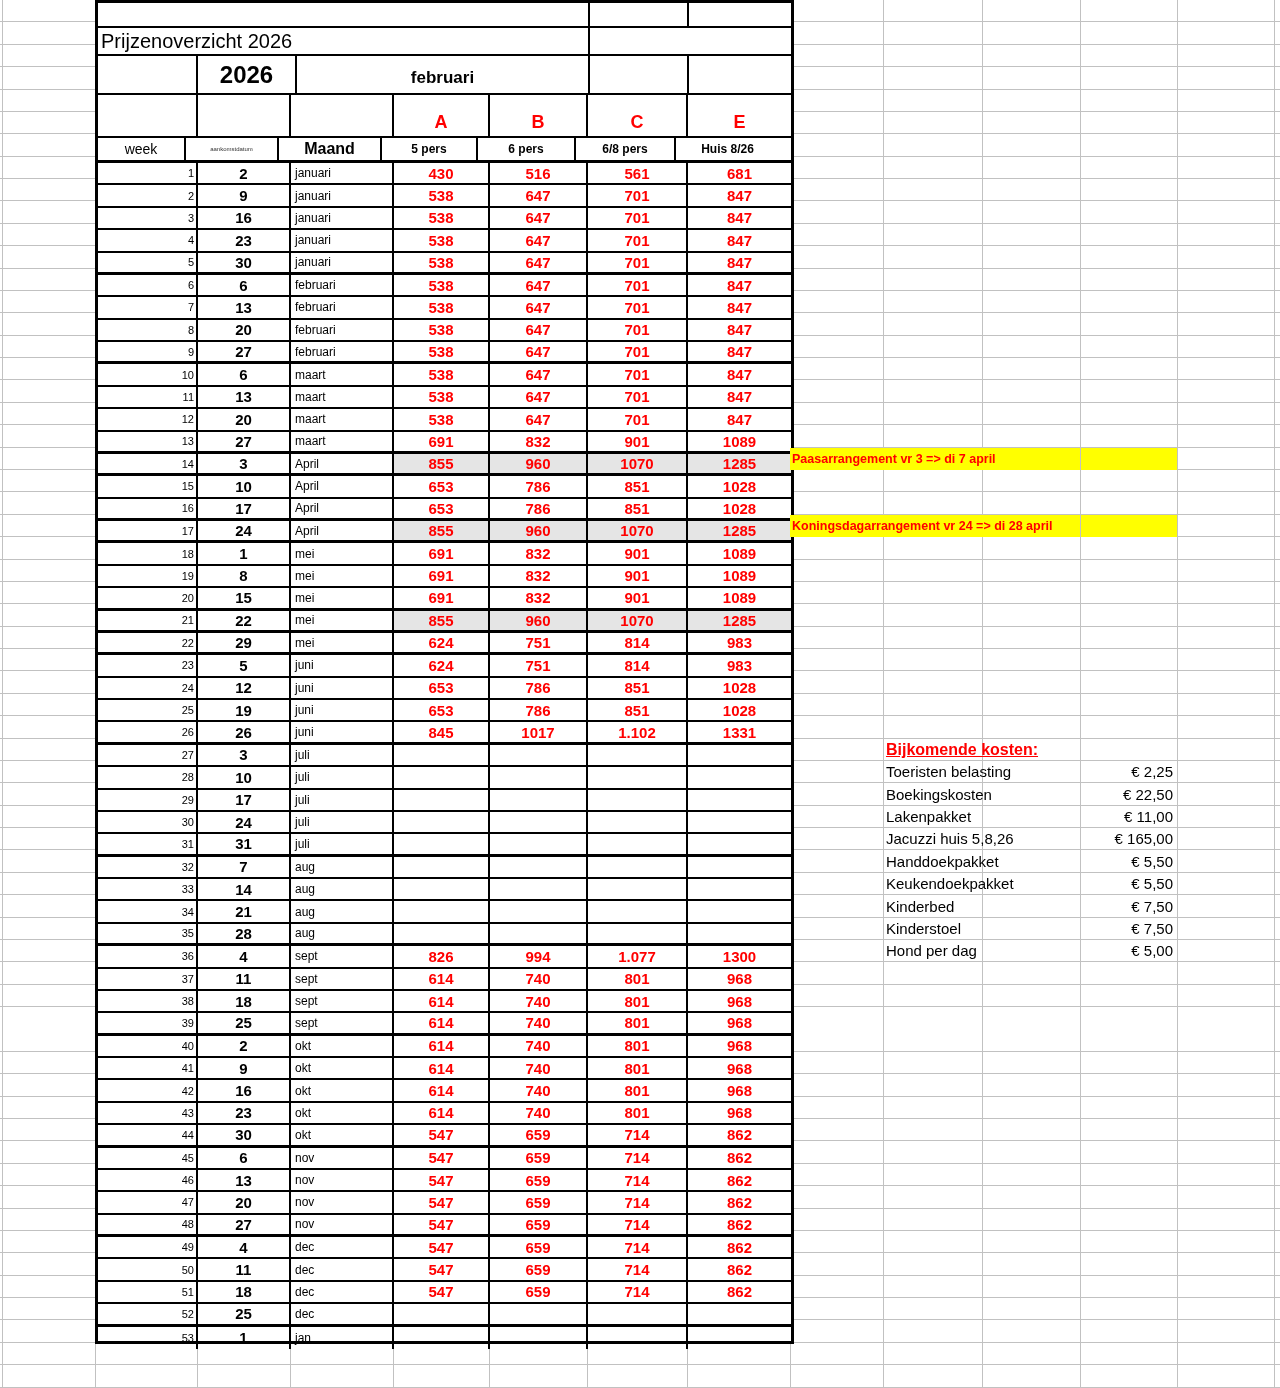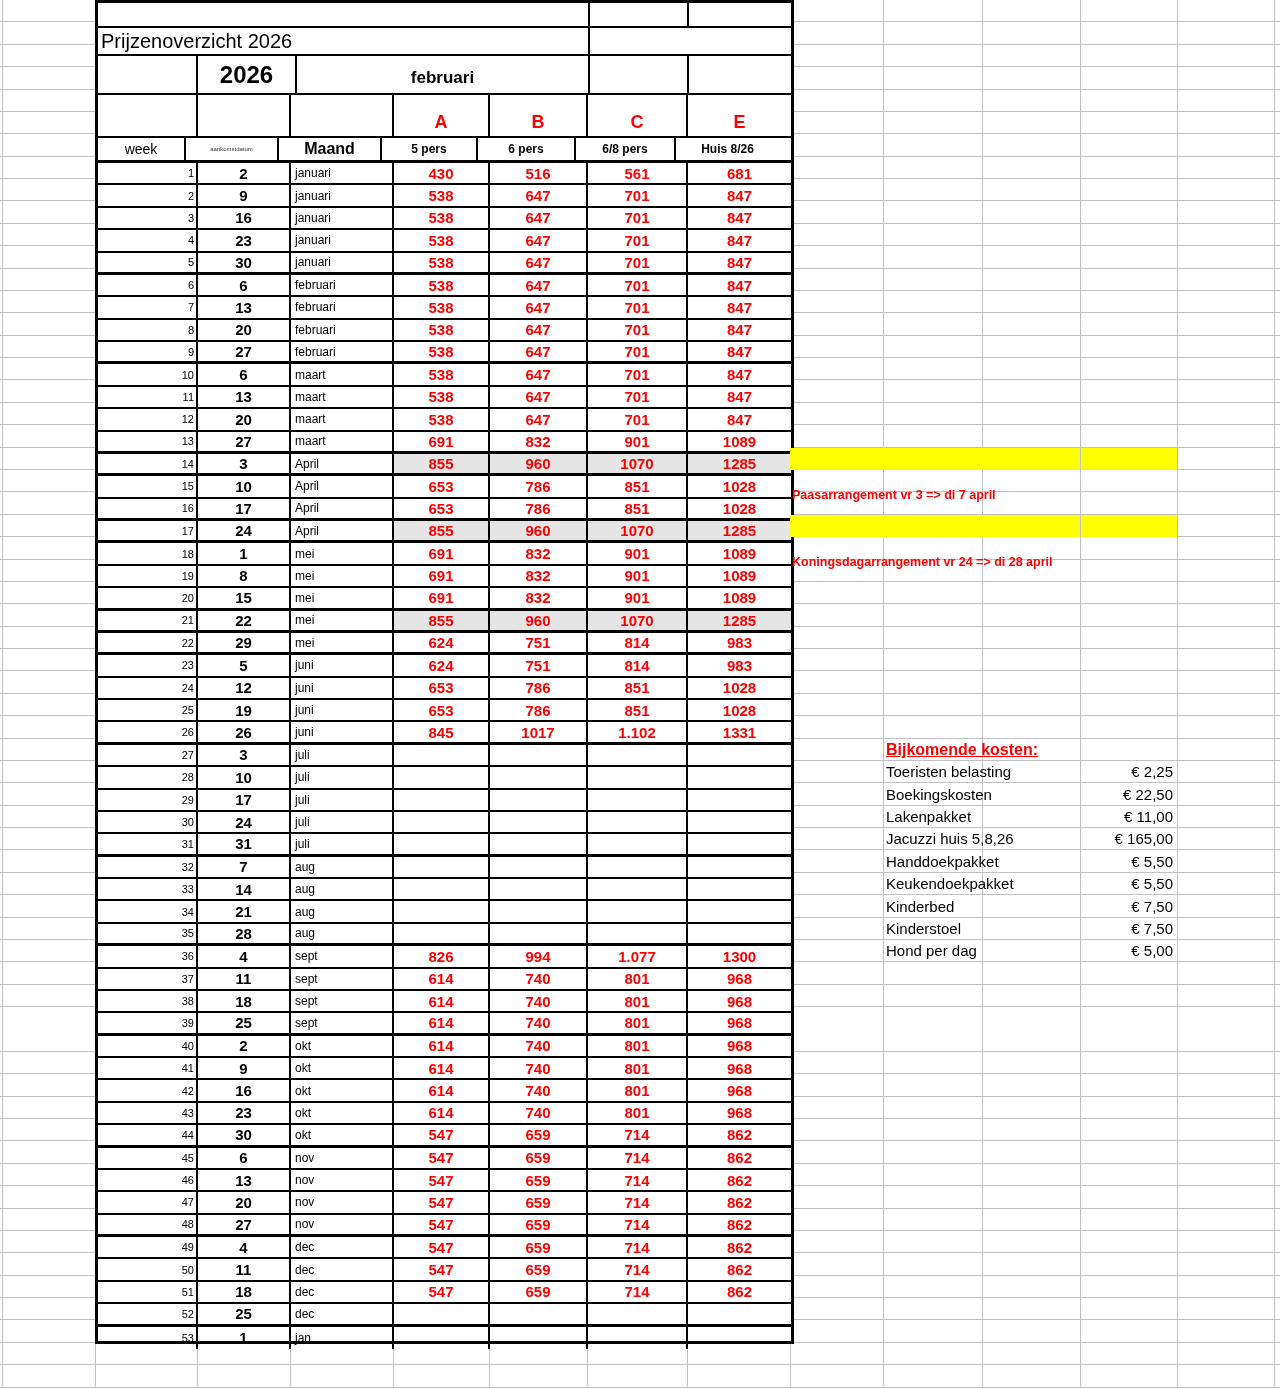--- a/index.html
+++ b/index.html
@@ -41,21 +41,21 @@
   .c-date{width:93px;justify-content:center;font-weight:bold;font-size:15px;}
   .c-month{width:103px;justify-content:flex-start;font-size:12px;padding-left:4px;}
   .c-price{width:96px;justify-content:center;color:#f00;font-weight:bold;font-size:15px;}
   .c-pb{width:98px;}
   .c-pc{width:100px;}
   .c-pe{width:103px;border-right:none;}
   .hl{background:#e5e5e5;}
   
   .ann{position:absolute;left:790px;width:387px;height:22.4px;background:#ffff00;}
   .ann-text{position:absolute;left:2px;top:0;width:380px;height:22.4px;line-height:22.4px;
-    color:#f00;font-weight:bold;font-size:12.5px;white-space:nowrap;margin-top:36px;}
+    color:#f00;font-weight:bold;font-size:12.5px;white-space:nowrap;}
   .ann-div{position:absolute;left:290px;top:0;width:1px;height:22.4px;background:#c1c1c1;}
   
   #costs{position:absolute;left:884px;top:738.9px;width:293px;}
   #costs-title{height:22.38px;line-height:22.38px;color:#f00;font-weight:bold;font-size:16px;text-decoration:underline;padding-left:2px;}
   .cost-item{display:flex;height:22.38px;line-height:22.38px;font-size:15px;gap:36px;}
   .cost-label{flex:1;padding-left:2px;white-space:nowrap;}
   .cost-value{width:110px;text-align:right;padding-right:4px;white-space:nowrap;}
 </style>
 </head>
 <body>

